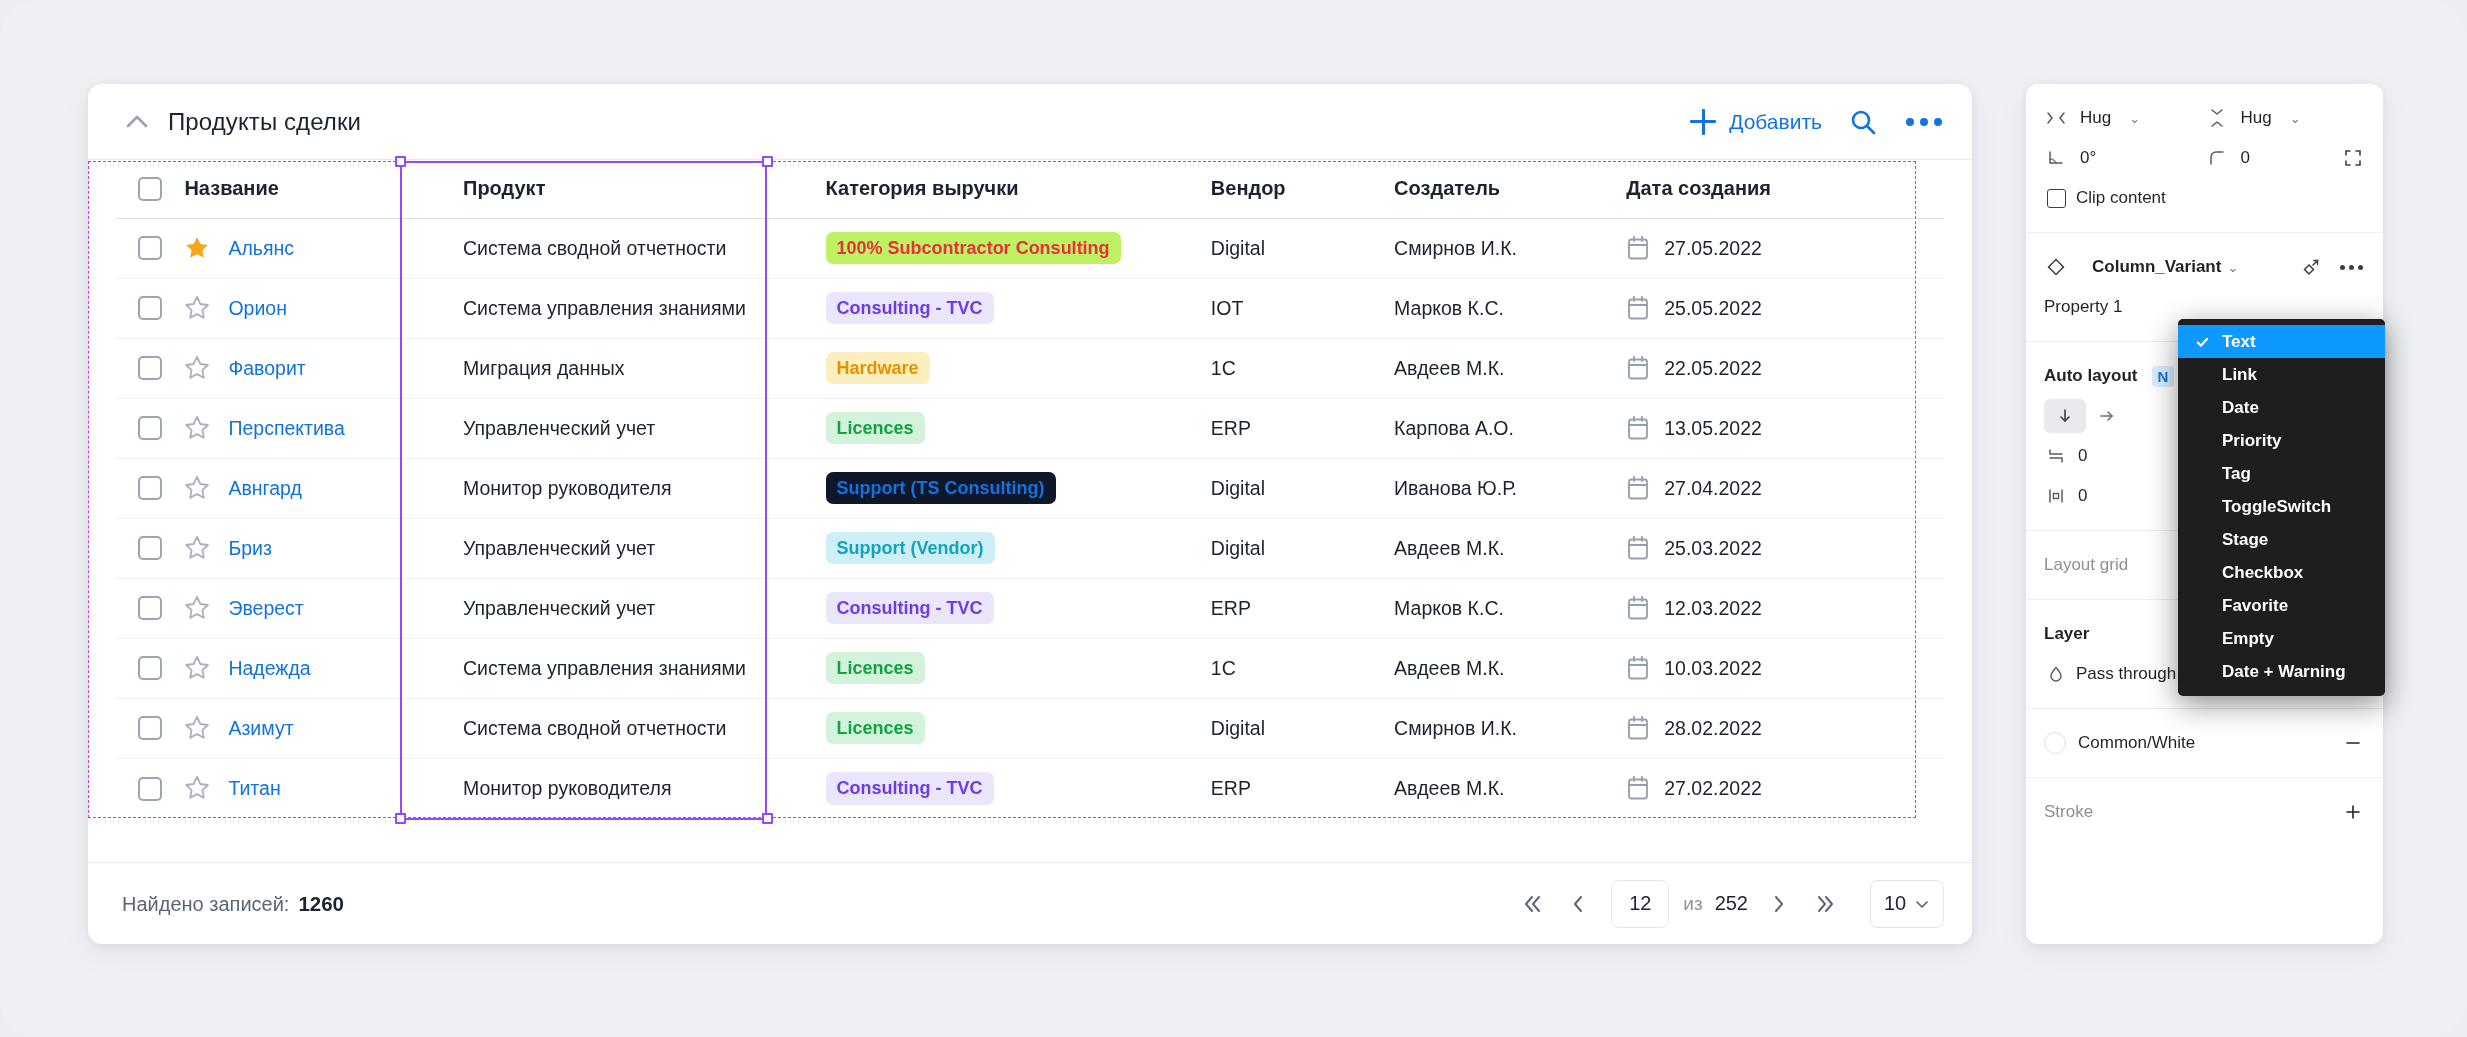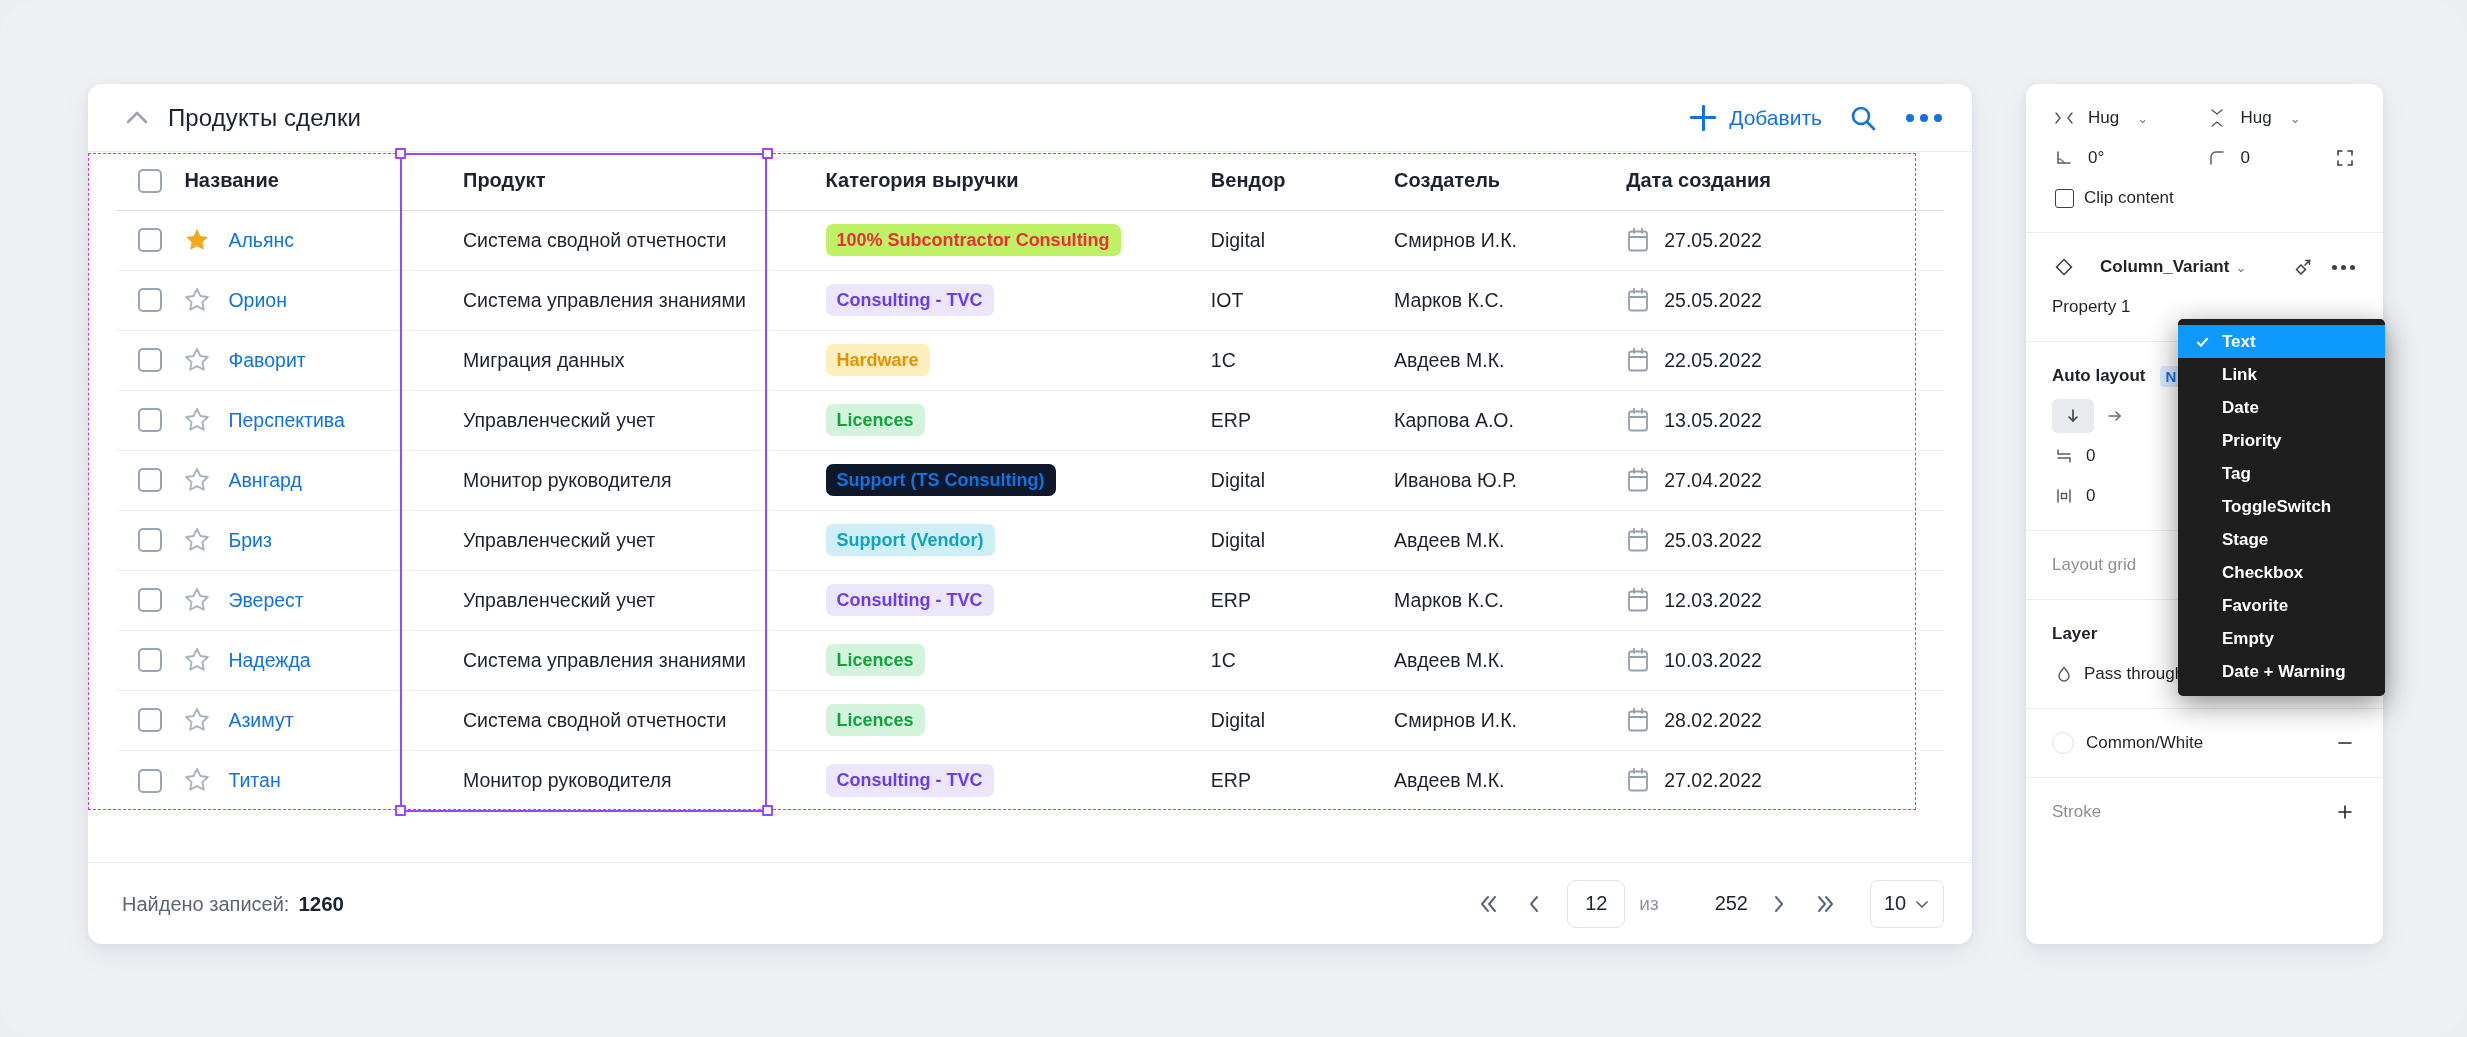--- a/index.html
+++ b/index.html
@@ -23,21 +23,21 @@
     position:absolute;
     left:88px; top:84px; width:1884px; height:860px;
     background:#ffffff;
     border-radius:14px;
     box-shadow:0 2px 10px rgba(20,30,60,.07), 0 10px 34px rgba(20,30,60,.05);
     overflow:hidden;
   }
 
   
   .card-head{
-    height:68px; display:flex; align-items:center;
+    height:76px; display:flex; align-items:center;
     padding:0 28px 0 34px;
     border-bottom:1px solid #e7eaee;
   }
   .chev-up{ width:30px; height:30px; position:relative; flex:none; margin-right:16px; }
   .chev-up svg{ display:block; }
   .card-title{
     font-size:24px; color:#1c2430; letter-spacing:.1px;
   }
   .head-right{ margin-left:auto; display:flex; align-items:center; gap:26px; }
   .add-btn{
@@ -119,36 +119,36 @@
   .pg-btn{
     width:46px; height:44px; display:flex; align-items:center; justify-content:center;
     color:#5a6575; cursor:pointer; background:none; border:none;
   }
   .pg-input{
     width:58px; height:48px; border:1px solid #dfe4ea; border-radius:8px;
     display:flex; align-items:center; justify-content:center;
     font-size:20px; color:#1c2430; margin:0 10px; cursor:text; background:#fff;
   }
   .pg-of{ font-size:19px; color:#8a93a1; margin:0 12px 0 4px; }
-  .pg-total{ font-size:20px; color:#1c2430; margin-right:8px;margin-left:44px; }
+  .pg-total{ font-size:20px; color:#1c2430; margin-right:8px; }
   .pg-size{
     margin-left:22px; width:74px; height:48px; border:1px solid #dfe4ea; border-radius:8px;
     display:flex; align-items:center; justify-content:center; gap:8px;
     font-size:20px; color:#1c2430; cursor:pointer; background:#fff;
   }
 
   
   .panel{
     position:absolute; left:2026px; top:84px; width:357px; height:860px;
     background:#ffffff; border-radius:12px;
     box-shadow:0 2px 10px rgba(20,30,60,.07), 0 10px 34px rgba(20,30,60,.05);
     overflow:hidden;
     font-size:17px; color:#1f2328;
   }
-  .p-sec{ padding:14px 26px; border-bottom:1px solid #eceef0; }
+  .p-sec{ padding:14px 18px; border-bottom:1px solid #eceef0; }
   .p-row{ display:flex; align-items:center; height:40px; }
   .p-half{ width:50%; display:flex; align-items:center; gap:12px; }
   .p-ic{ width:24px; height:24px; flex:none; display:flex; align-items:center; justify-content:center; color:#585c62; }
   .p-val{ color:#1f2328; font-size:17px; }
   .caret{ margin-left:6px; color:#70757c; font-size:13px; }
   .p-cb{
     width:19px; height:19px; border:1.6px solid #3b3f45; border-radius:3px; display:inline-block;
   }
   .p-title{ font-weight:bold; font-size:17px; color:#1f2328; }
   .p-muted{ color:#8b9097; font-size:17px; }

